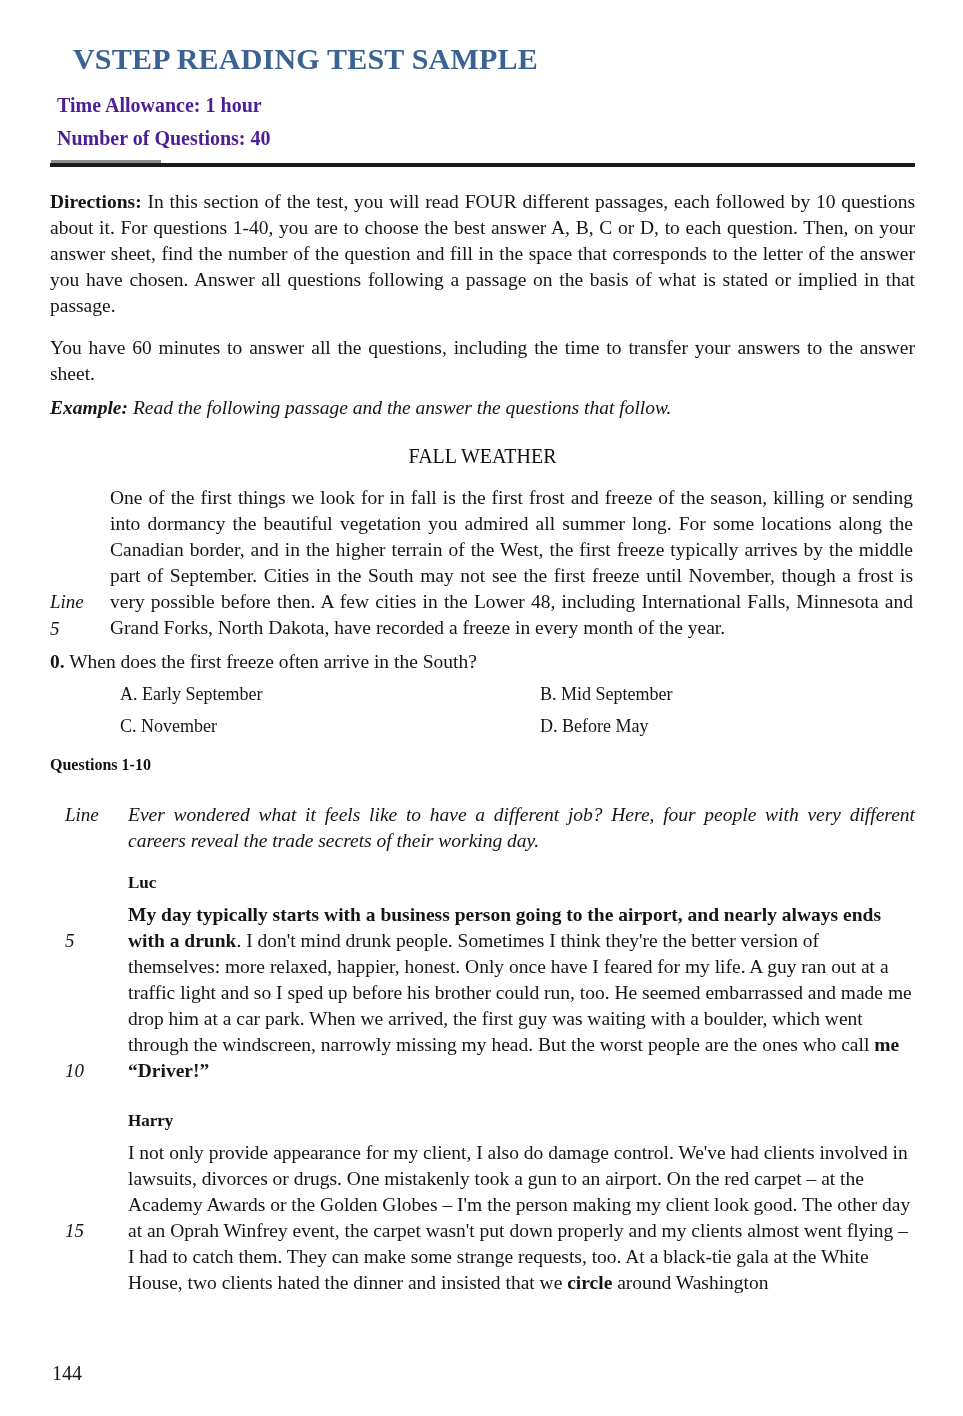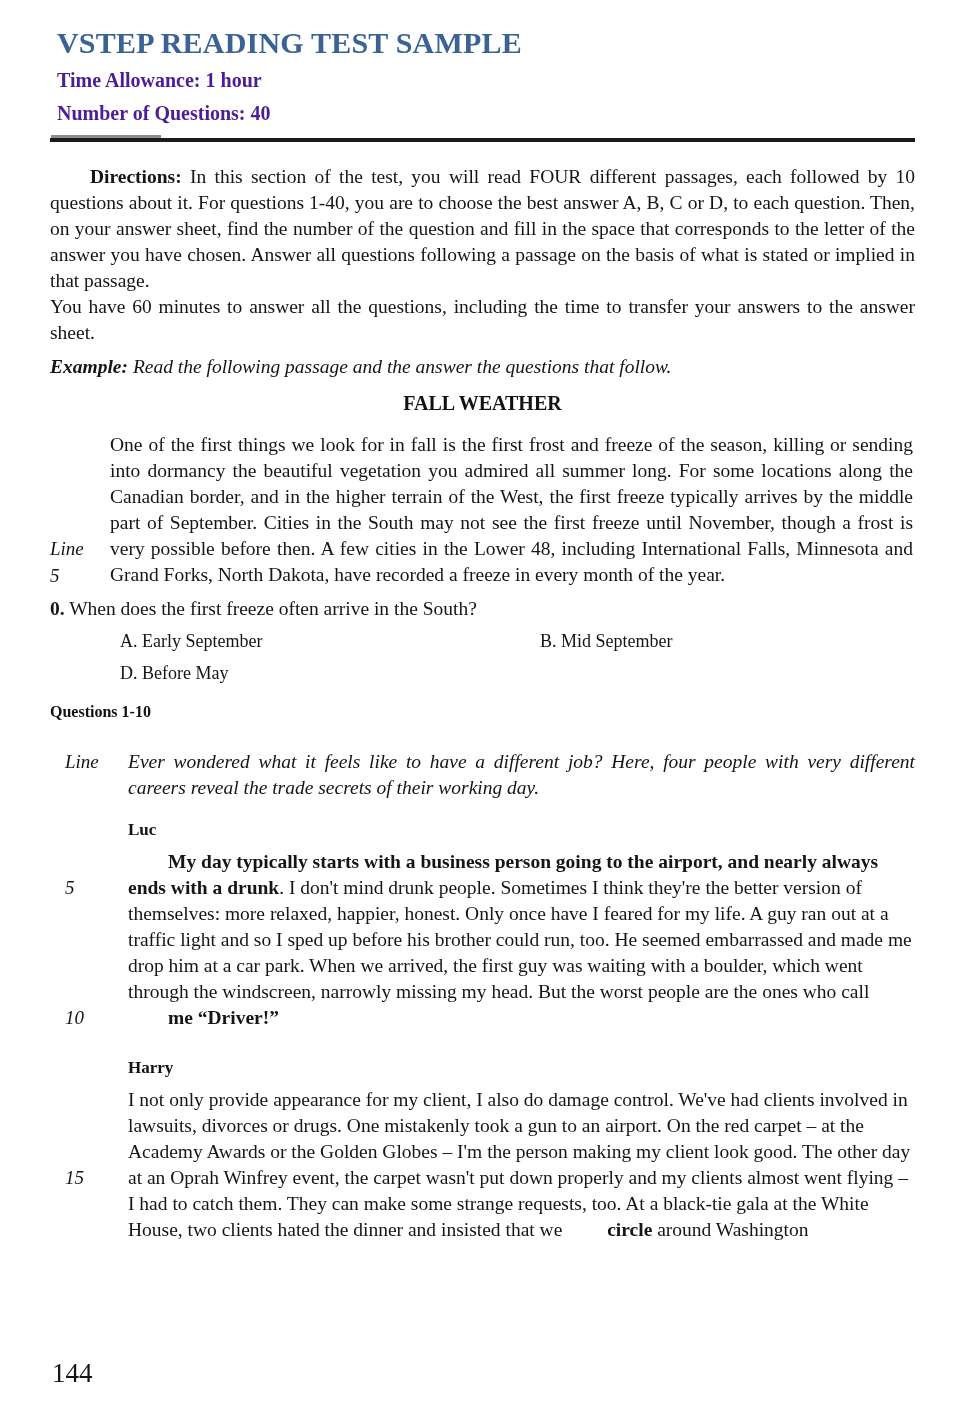--- a/index.html
+++ b/index.html
@@ -7,44 +7,44 @@
     position:relative;
     width:963px; height:1416px;
     box-sizing:border-box;
     padding:26px 48px 0 50px;
     background:#ffffff;
     font-family:"Liberation Serif", serif;
     color:#151515;
     overflow:hidden;
   }
   .title {
-    margin:0; padding-left:7px;
+    margin:16px; padding-left:7px;
     font-size:30px; line-height:34px; font-weight:bold;
     color:#3A6295; letter-spacing:0.2px;
   }
   .subhead {
     margin:7px 0 0 0; padding-left:7px;
     font-size:20px; line-height:26px; font-weight:bold;
     color:#4c1d95;
   }
   .rule { position:relative; margin-top:9px; height:7px; }
   .rule-gray { position:absolute; top:0; left:1px; width:110px; height:3px; background:#8d8d8d; }
   .rule-black { position:absolute; top:3px; left:0; right:0; height:4px; background:#1a1a1a; }
 
   .body { font-size:19.5px; line-height:26px; margin:0; }
   .just { text-align:justify; }
   .ital { font-style:italic; }
 
   .directions { margin-top:22px; }
-  .timing { }
+  .timing { margin-top:16px; }
   .example { margin-top:8px; }
   .example .lbl { font-weight:bold; font-style:italic; }
   .example .txt { font-style:italic; }
 
-  .passage-title { margin:10px 0 0 0; text-align:center; font-size:20px; line-height:26px; font-weight:bold; color:#111; }
+  .passage-title { margin:22px 0 0 0; text-align:center; font-size:20px; line-height:26px; font-weight:normal; color:#111; }
 
   .passage1 { position:relative; margin-top:16px; padding:0 2px 0 60px; }
   .mlabel { position:absolute; left:0; font-style:italic; font-size:19px; line-height:26px; }
 
   .q0 { margin-top:8px; }
   .q0 .qnum { font-weight:bold; }
 
   .options { margin-top:3px; padding-left:70px; display:grid; grid-template-columns:420px 1fr; }
   .option { font-size:18px; line-height:32px; }
 
@@ -53,23 +53,23 @@
   .section-heading { margin:8px 0 0 0; font-size:16px; line-height:30px; font-weight:bold; color:#111; }
 
   .intro { position:relative; margin-top:22px; padding-left:78px; }
   .mlabel2 { position:absolute; left:15px; top:0; font-style:italic; font-size:19px; line-height:26px; }
 
   .speakers { padding-left:78px; }
   .speaker-name { margin:16px 0 0 0; font-size:17px; line-height:26px; font-weight:bold; color:#111; }
   .speaker-name.tight { margin-top:24px; }
   .speech { position:relative; margin:6px 0 0 0; }
   .mnum { position:absolute; left:-63px; font-style:italic; font-size:19px; line-height:26px; }
-  .b { font-weight:bold;margin-left:40px; }
+  .b { font-weight:bold; }
 
-  .pageno { position:absolute; left:52px; top:1360px; font-size:27px; line-height:26px; }
+  .pageno { position:absolute; left:52px; top:1360px; font-size:20px; line-height:26px; }
 </style>
 </head>
 <body>
 
 <div class="page">
 
   <h1 class="title">VSTEP READING TEST SAMPLE</h1>
   <p class="subhead">Time Allowance: 1 hour</p>
   <p class="subhead">Number of Questions: 40</p>
 
@@ -90,20 +90,21 @@
     <span class="mlabel" style="top:104px">Line</span>
     <span class="mlabel" style="top:131px">5</span>
     <p class="body just">One of the first things we look for in fall is the first frost and freeze of the season, killing or sending into dormancy the beautiful vegetation you admired all summer long. For some locations along the Canadian border, and in the higher terrain of the West, the first freeze typically arrives by the middle part of September. Cities in the South may not see the first freeze until November, though a frost is very possible before then. A few cities in the Lower 48, including International Falls, Minnesota and Grand Forks, North Dakota, have recorded a freeze in every month of the year.</p>
   </div>
 
   <p class="body q0"><span class="qnum">0.</span><span> When does the first freeze often arrive in the South?</span></p>
 
   <div class="options">
     <div class="option">A. Early September</div>
     <div class="option">B. Mid September</div>
+    <div class="option">C. November</div>
     <div class="option">D. Before May</div>
   </div>
 
 
   <h2 class="section-heading">Questions 1-10</h2>
 
   <div class="intro">
     <span class="mlabel2">Line</span>
     <p class="body just ital">Ever wondered what it feels like to have a different job? Here, four people with very different careers reveal the trade secrets of their working day.</p>
   </div>

